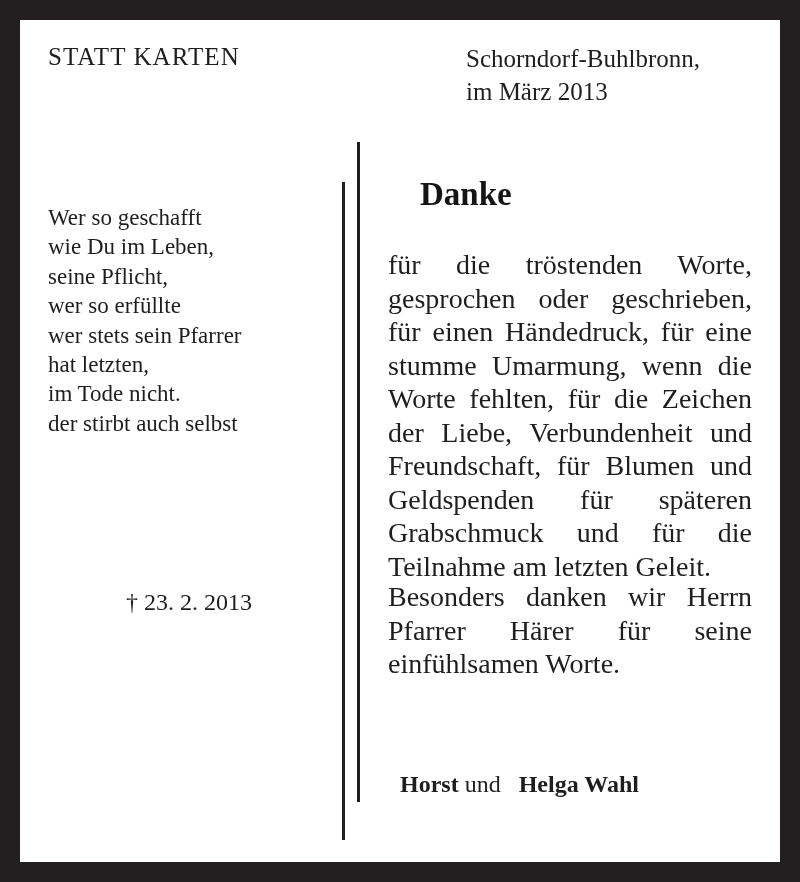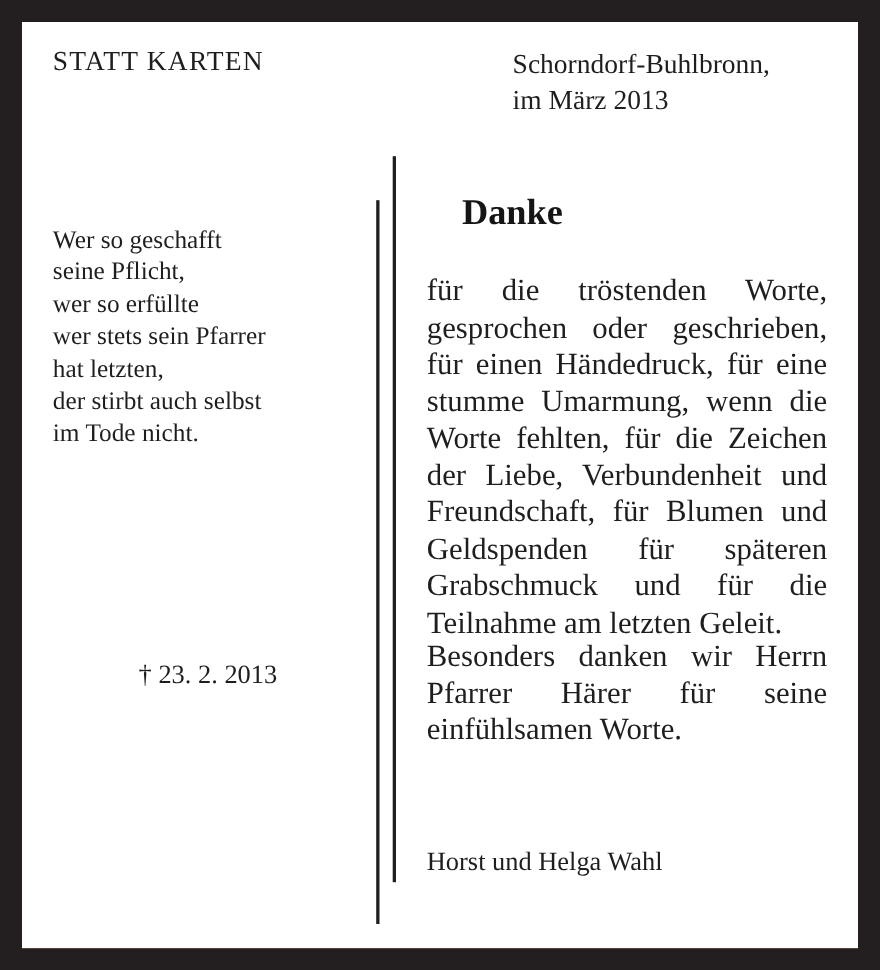--- a/index.html
+++ b/index.html
@@ -87,21 +87,21 @@
   }
   .name-line {
     font-weight: bold;
     font-size: 38px;
     line-height: 43px;
     letter-spacing: 0.2px;
     color: #151515;
     white-space: nowrap;
   }
   .death-date {
-    margin-top: 24px;
+    margin-top: 12px;
     font-size: 24px;
     line-height: 28px;
     color: #1e1e1e;
     white-space: nowrap;
     font-family: Liberation Serif, serif;
   }
 
   
   .right-col {
     position: absolute;
@@ -138,21 +138,21 @@
 
   .signature {
     position: absolute;
     top: 748px;
     left: 0;
     width: 364px;
     font-size: 24px;
     line-height: 32px;
     color: #1e1e1e;
   }
-  .signature .sig-names b { font-weight: normal; }
+  .signature .sig-names b { font-weight: bold; margin-left: 12px; }
   .signature .sig-family { }
 </style>
 </head>
 <body>
 
 <div id="notice">
   <div class="inner">
 
     <div class="header-statt">STATT KARTEN</div>
 
@@ -160,26 +160,27 @@
       <div>Schorndorf-Buhlbronn,</div>
       <div>im März 2013</div>
     </div>
 
     <div class="rule rule-left"></div>
     <div class="rule rule-right"></div>
 
     <div class="left-col">
       <div class="poem">
         <div>Wer so geschafft</div>
+        <div>wie Du im Leben,</div>
         <div>seine Pflicht,</div>
         <div>wer so erfüllte</div>
         <div>wer stets sein Pfarrer</div>
         <div>hat letzten,</div>
+        <div>im Tode nicht.</div>
         <div>der stirbt auch selbst</div>
-        <div>im Tode nicht.</div>
       </div>
 
       <div class="name-block">
         <div class="death-date">† 23. 2. 2013</div>
       </div>
     </div>
 
     <div class="right-col">
       <div class="danke">Danke</div>
 

